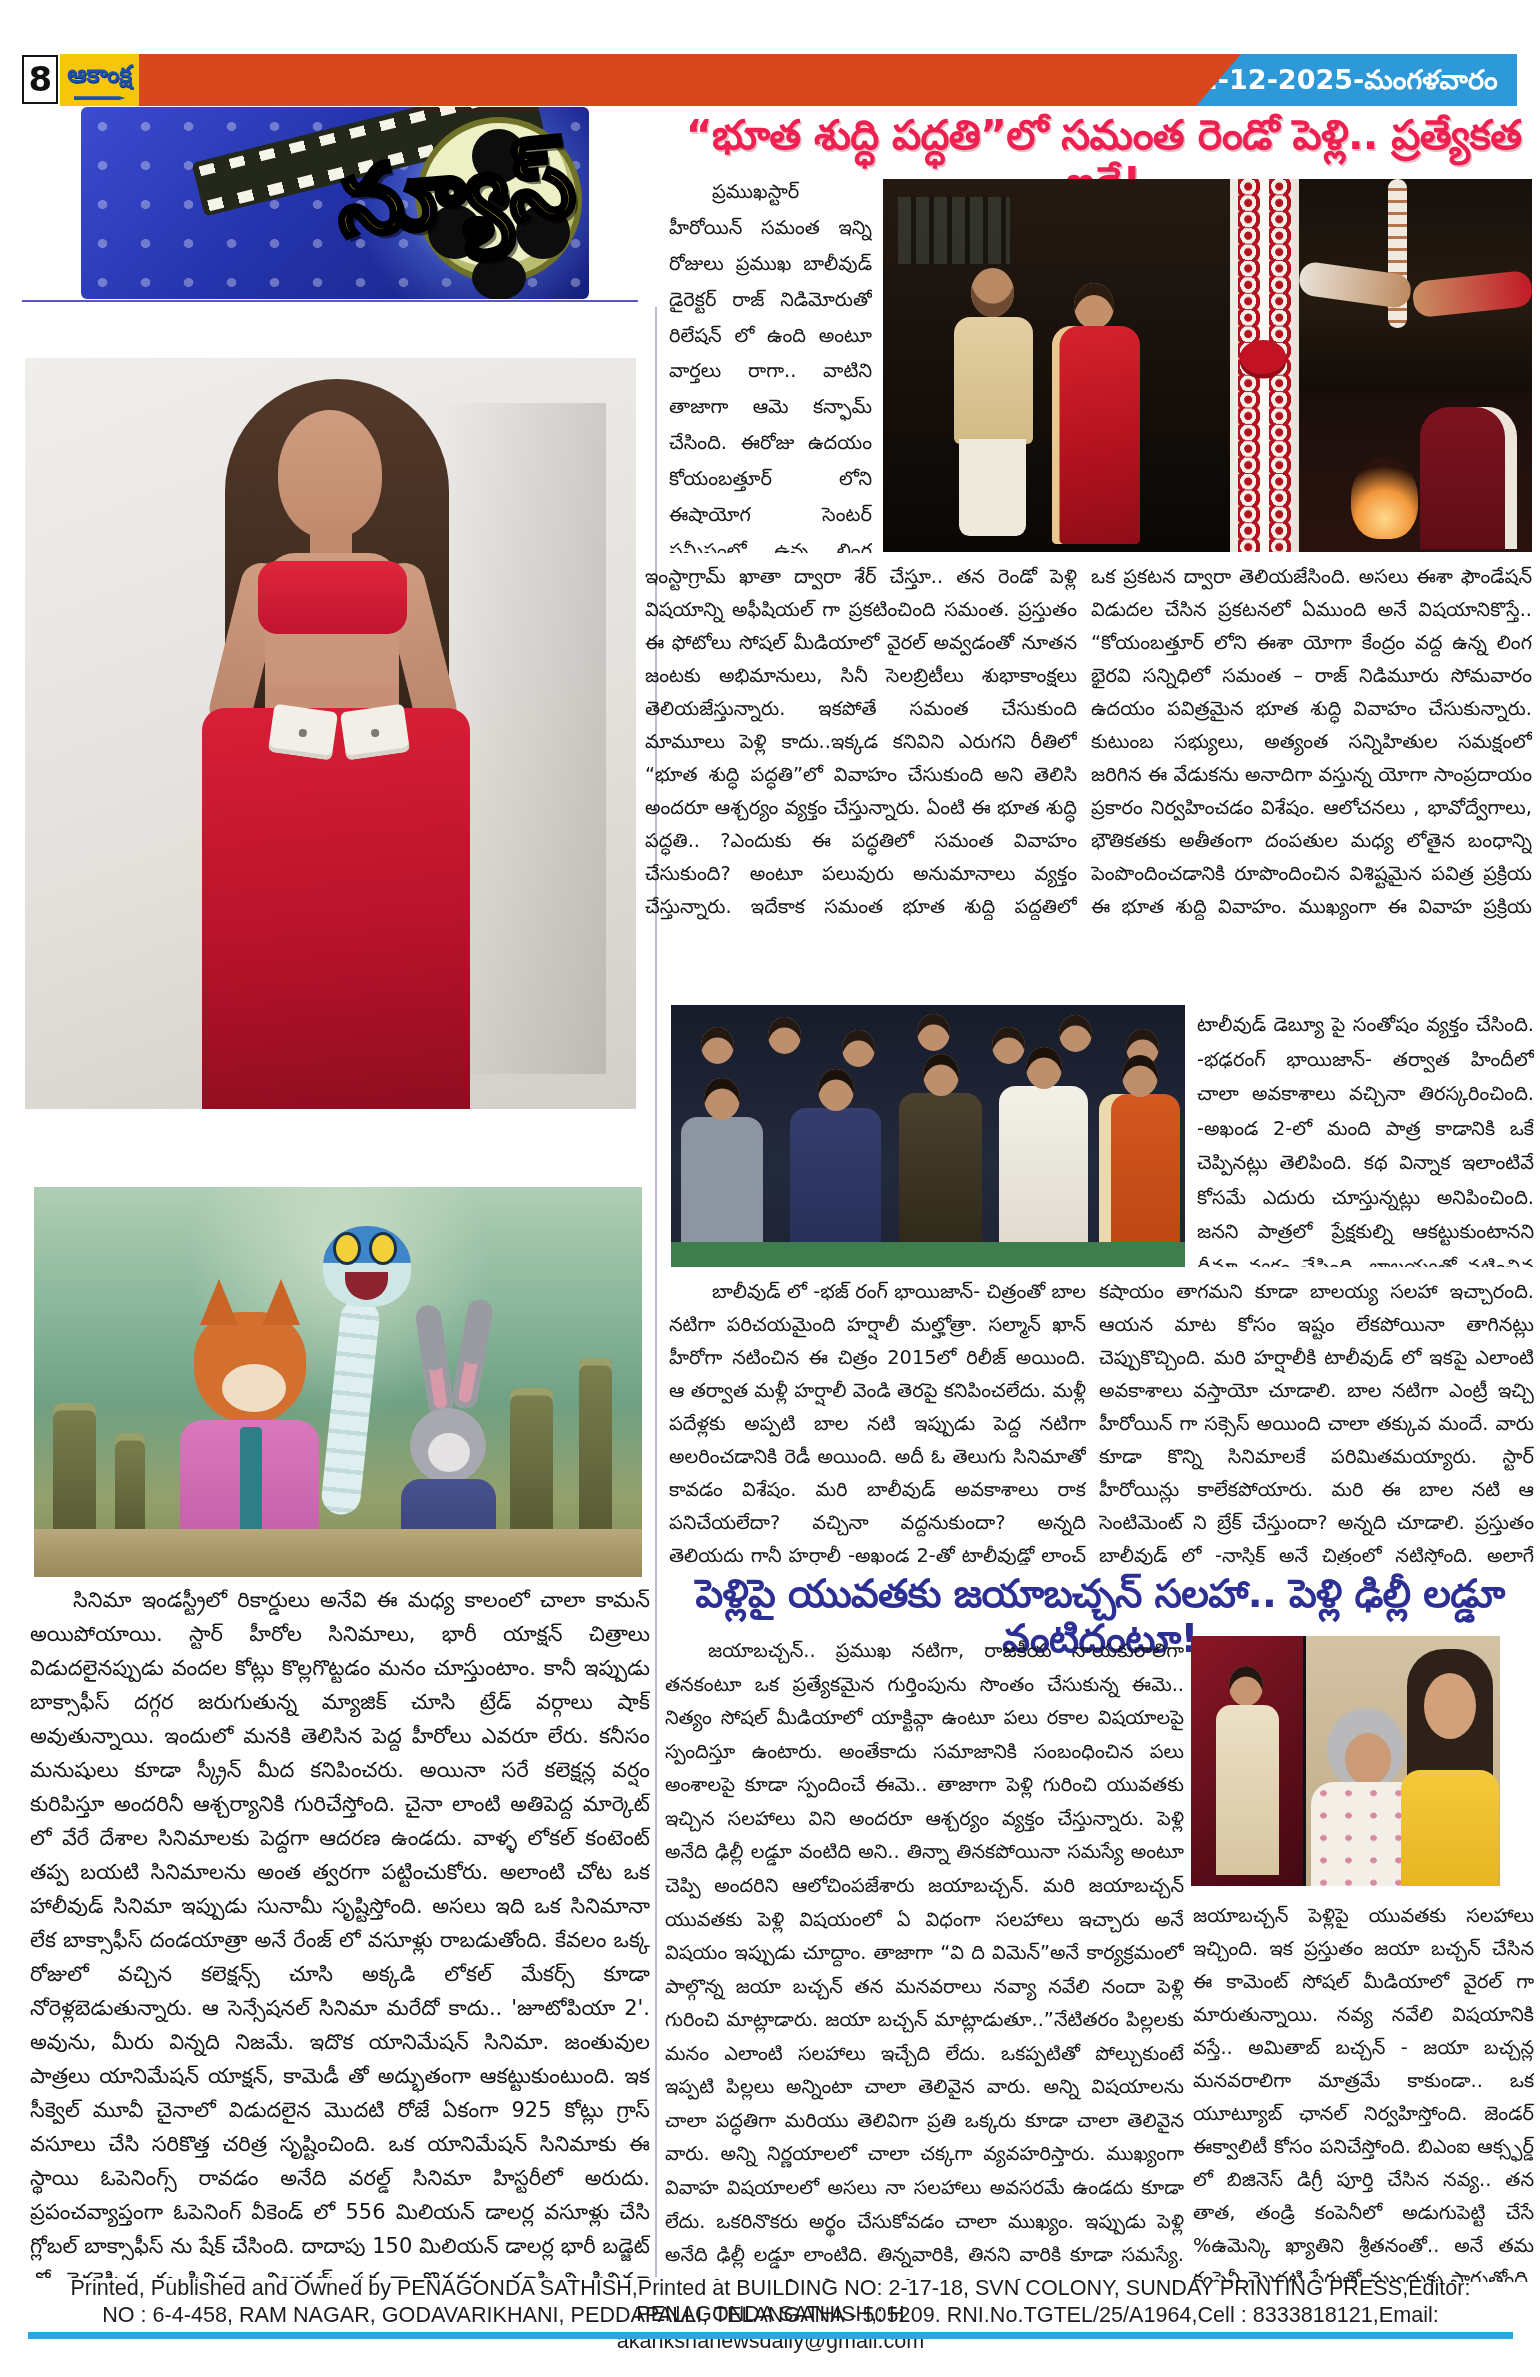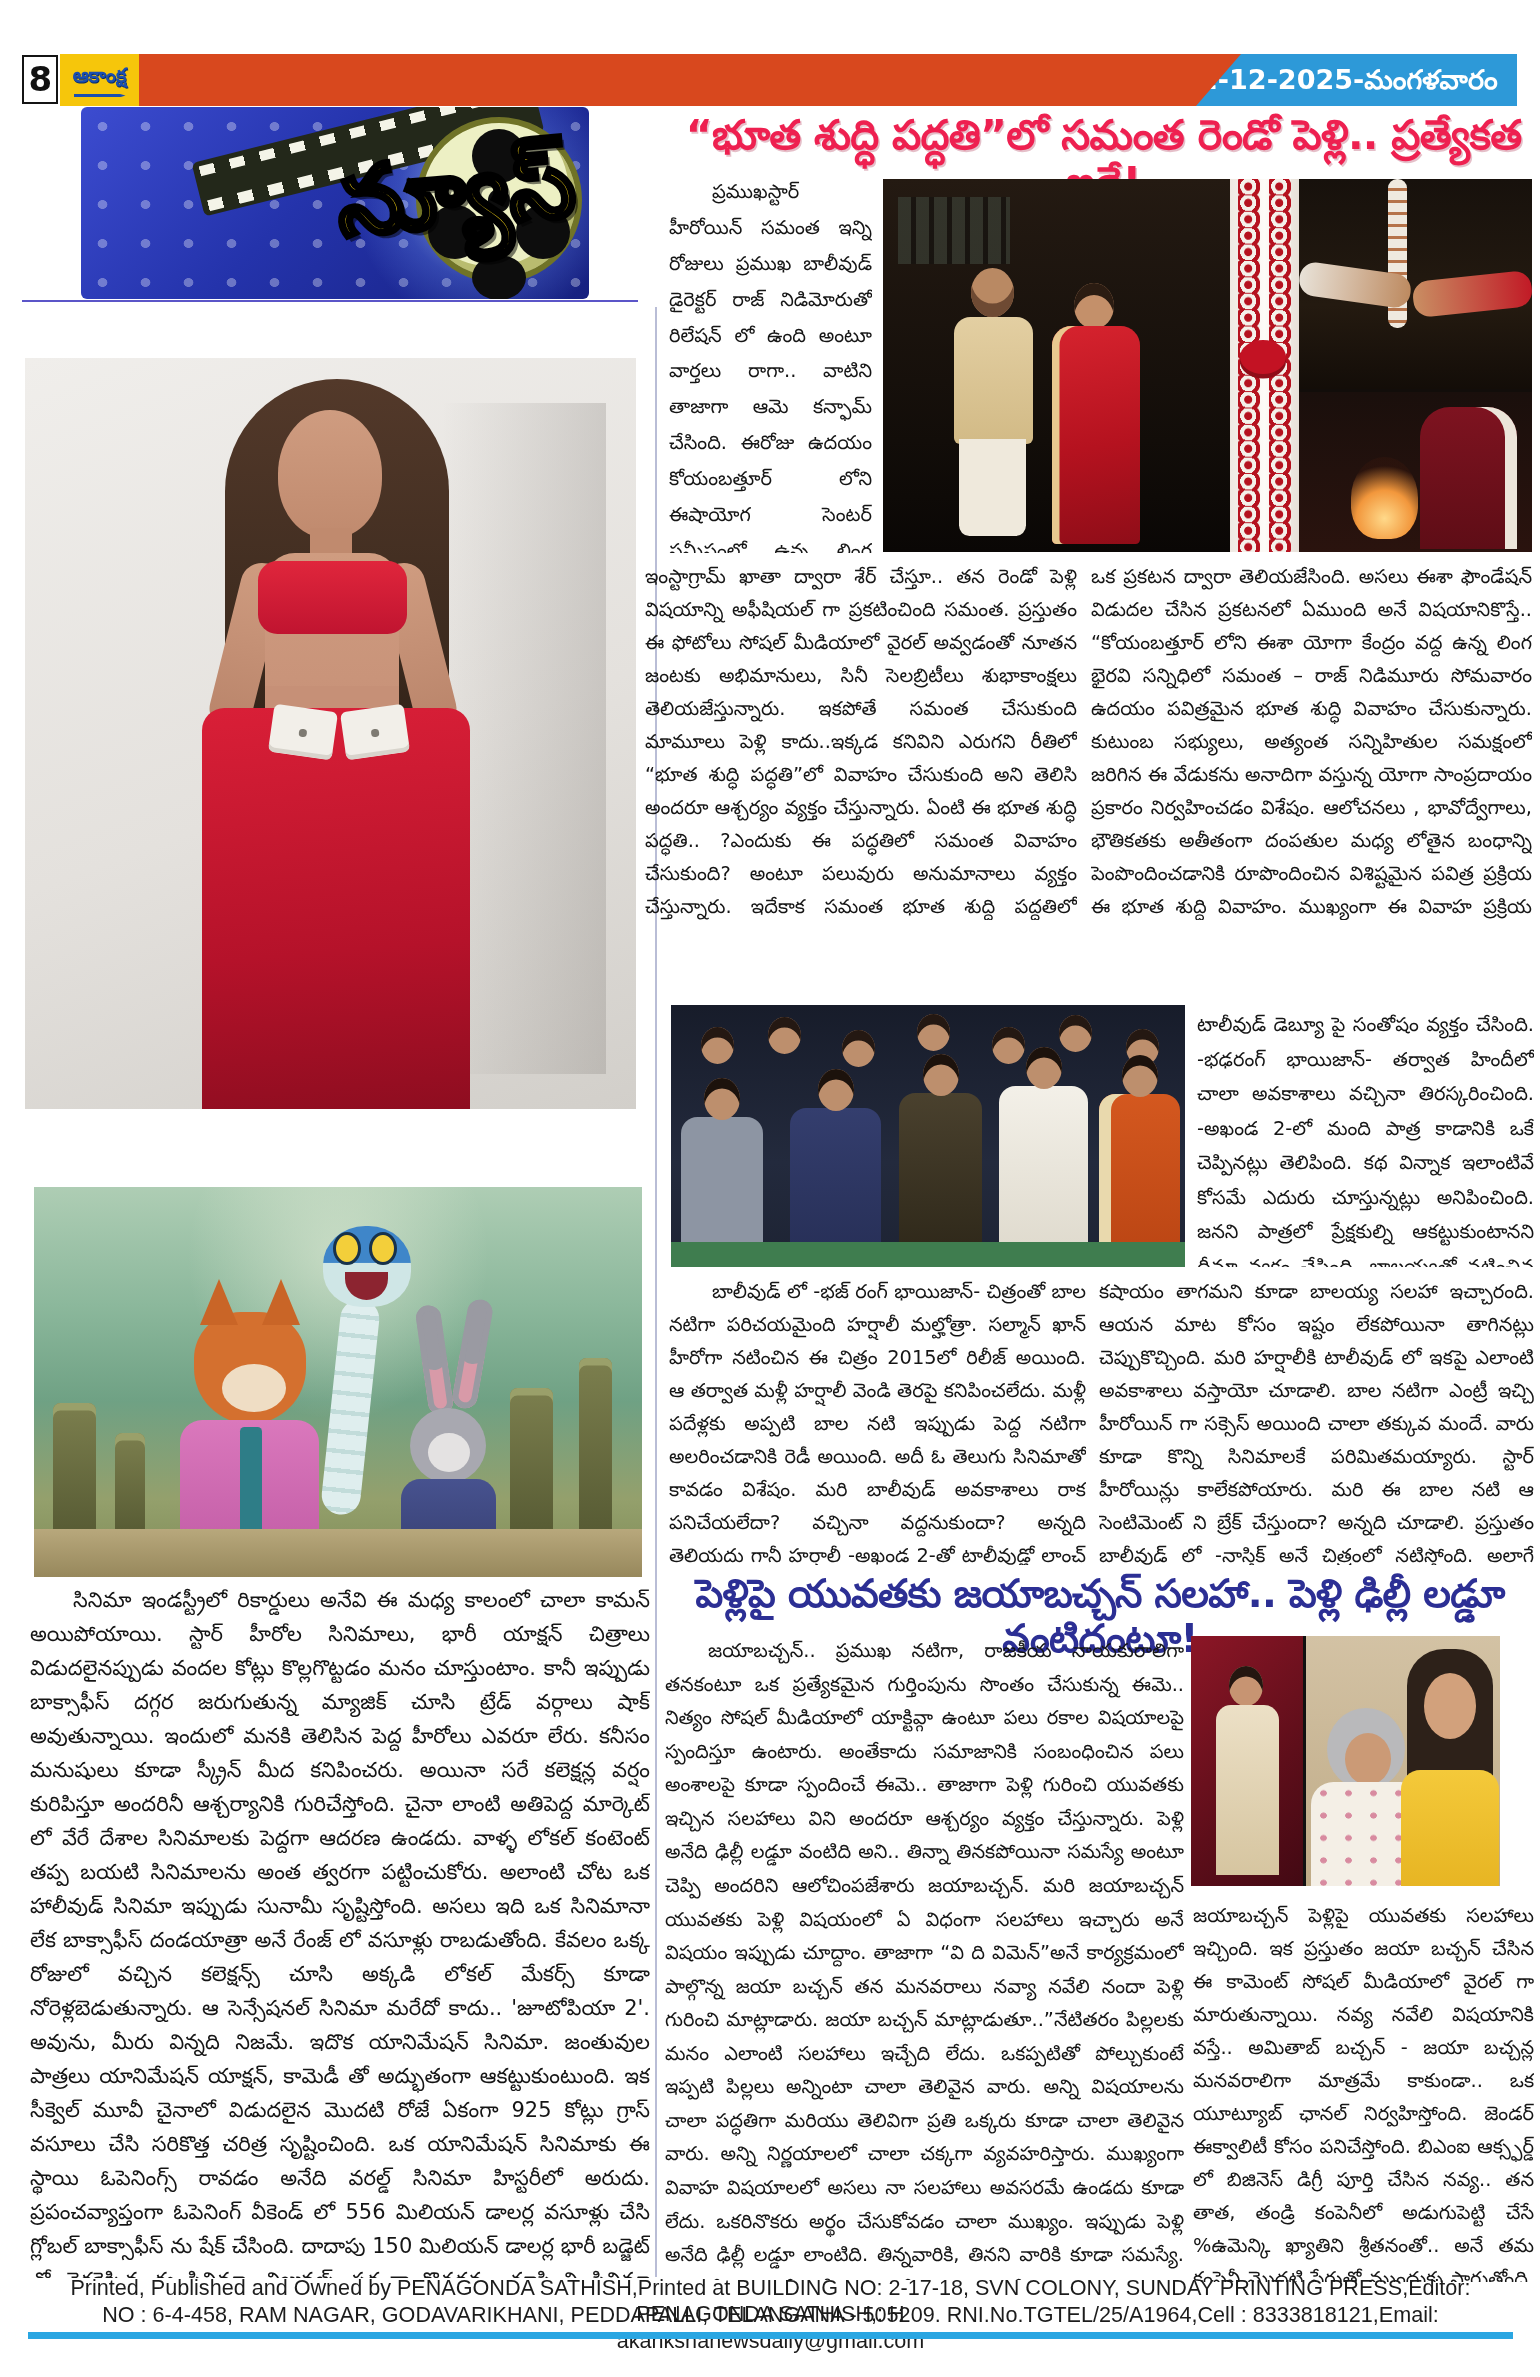--- a/index.html
+++ b/index.html
@@ -3,21 +3,21 @@
 <meta charset="utf-8">
 <style>
   * { margin:0; padding:0; box-sizing:border-box; }
   html,body { background:#ffffff; }
   body { font-family:"DejaVu Sans","Liberation Sans",sans-serif; }
   .page { position:relative; width:1541px; height:2377px; background:#fff; overflow:hidden; }
 
   
   .numbox { position:absolute; left:22.4px; top:55px; width:36px; height:49px; border:2.2px solid #141414; background:#fff; color:#111; font-size:34px; font-weight:bold; text-align:center; line-height:45px; }
   .logobox { position:absolute; left:60px; top:54px; width:79px; height:52px; background:#f6c60b; display:flex; flex-direction:column; align-items:center; justify-content:center; }
-  .logobox .brand { color:#1b4fb0; font-size:20px; font-weight:bold; text-shadow:0.7px 0.7px 0 #0a2a66; }
+  .logobox .brand { color:#1b4fb0; font-size:24px; font-weight:bold; text-shadow:0.7px 0.7px 0 #0a2a66; }
   .logobox .pen-line { width:52px; height:3.7px; background:#1b4fb0; margin-top:2.2px; clip-path:polygon(0 0,88% 0,100% 50%,88% 100%,0 100%); }
   .topbar { position:absolute; left:139px; top:54px; width:1378px; height:52px; background:#d8481e; }
   .dateseg { position:absolute; right:0; top:0; width:321px; height:52px; background:#2d99d8; clip-path:polygon(45px 0,100% 0,100% 100%,0 100%); }
   .dateseg span { position:absolute; right:19.4px; top:0; line-height:52px; color:#fff; font-size:27px; font-weight:bold; }
 
   
   .masthead { position:absolute; left:81px; top:107px; width:508px; height:192px; border-radius:6px; background:linear-gradient(135deg,#3c4cd0 0%,#2433ab 45%,#16207f 100%); overflow:hidden; }
   .masthead .dots { position:absolute; inset:0; background-image:radial-gradient(rgba(255,255,255,.33) 4.5px,transparent 5.2px); background-size:43px 39px; }
   .masthead .rays { position:absolute; right:-30px; top:-45px; width:268px; height:268px; background:radial-gradient(circle,rgba(190,220,255,.8) 0%,rgba(120,160,255,.25) 45%,transparent 70%); }
   .filmstrip { position:absolute; left:112px; top:13.4px; width:350px; height:55px; background:#23281a; transform:rotate(-14deg); border-radius:6px; }

